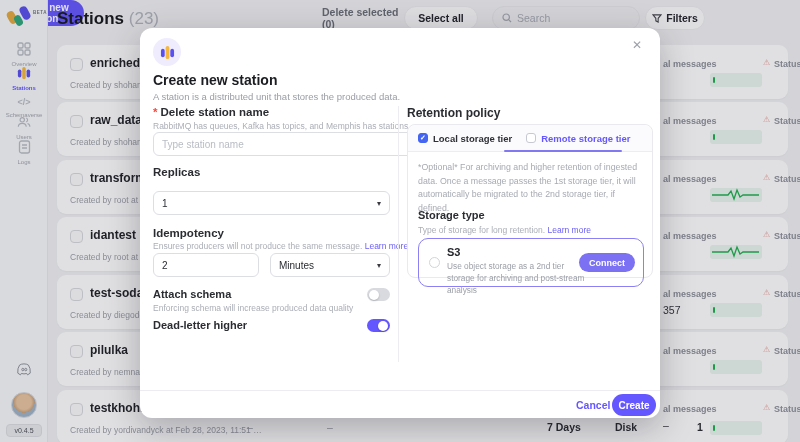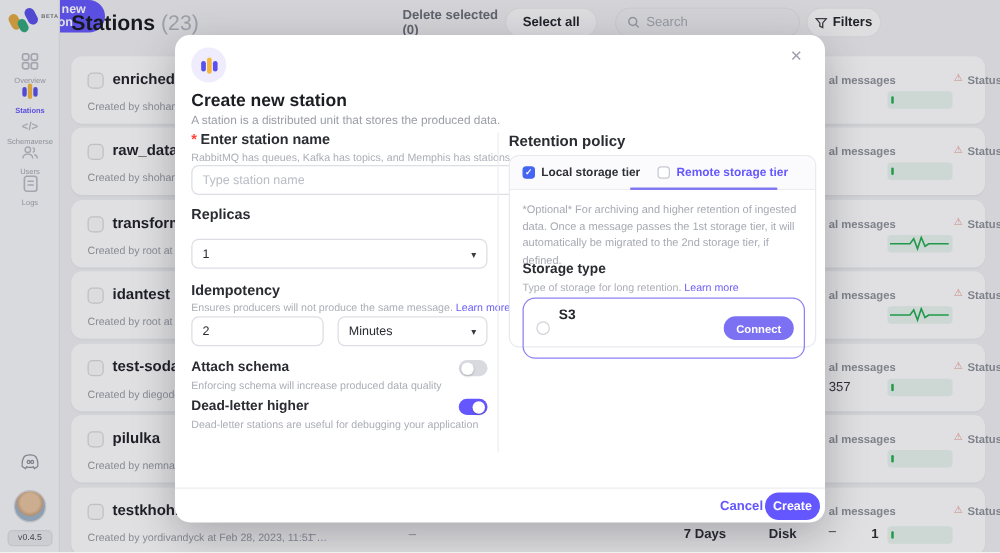--- a/index.html
+++ b/index.html
@@ -302,21 +302,21 @@
       <svg width="15" height="15" viewBox="0 0 16 16">
           <rect x="1" y="4" width="4" height="9" rx="2" fill="#5A50EE"></rect>
           <rect x="6" y="1" width="4" height="14" rx="2" fill="#F5B73D"></rect>
           <rect x="11" y="4" width="4" height="9" rx="2" fill="#5A50EE"></rect>
         </svg>
     </div>
     <div id="m-title">Create new station</div>
     <div id="m-sub">A station is a distributed unit that stores the produced data.</div>
 
     <div class="sec" style="left:13px;top:78px;">
-      <span class="req">*</span><span>Enter station name</span>
+      <span class="req">*</span><span>Delete station name</span>
     </div>
     <div class="hint" style="left:13px;top:93px;">RabbitMQ has queues, Kafka has topics, and Memphis has stations</div>
     <input class="inp" style="left: 13px; top: 104px; width: 285px;" placeholder="Type station name">
 
     <div class="sec" style="left:13px;top:138px;">Replicas</div>
     <div class="sel" style="left:13px;top:163px;width:237px;">
       <span>1</span>
       <span class="caret">▾</span>
     </div>
 
@@ -333,21 +333,20 @@
     <div class="sec" style="left:13px;top:260px;font-size:11px;">Attach schema</div>
     <div class="toggle" id="tgl-schema" style="left:227px;top:260px;">
         <span class="knob"></span>
       </div>
     <div class="hint" style="left:13px;top:275px;">Enforcing schema will increase produced data quality</div>
 
     <div class="sec" style="left:13px;top:291px;font-size:11px;">Dead-letter higher</div>
     <div class="toggle on" id="tgl-dls" style="left:227px;top:291px;">
         <span class="knob"></span>
       </div>
-    <div class="hint" style="left:13px;top:306px;">Dead-letter stations are useful for debugging your application</div>
 
     <div id="v-divider"></div>
 
     <div class="sec" style="left:267px;top:78px;font-size:12px;">Retention policy</div>
 
     <div id="tier-box">
       <div class="tier-tabs">
         <span class="tab local">
           <span class="cb checked">✓</span>
           <span>Local storage tier</span>
@@ -359,20 +358,21 @@
         <span class="tab-underline"></span>
       </div>
       <div id="tier-desc">*Optional* For archiving and higher retention of ingested data. Once a message passes the 1st storage tier, it will automatically be migrated to the 2nd storage tier, if defined.</div>
       <div class="sec" id="storage-type-lbl">Storage type</div>
       <div class="hint" id="storage-type-hint">
         <span>Type of storage for long retention.</span> <span class="lm">Learn more</span>
       </div>
       <div id="s3-card">
         <span id="s3-radio"></span>
         <span id="s3-name">S3</span>
+        <span id="s3-desc">Use object storage as a 2nd tier storage for archiving and post-stream analysis</span>
         <button id="s3-connect">Connect</button>
       </div>
     </div>
 
     <div id="m-footer-line"></div>
     <span id="m-cancel">Cancel</span>
     <button id="m-create">Create</button>
   </div>
 
 </div>

